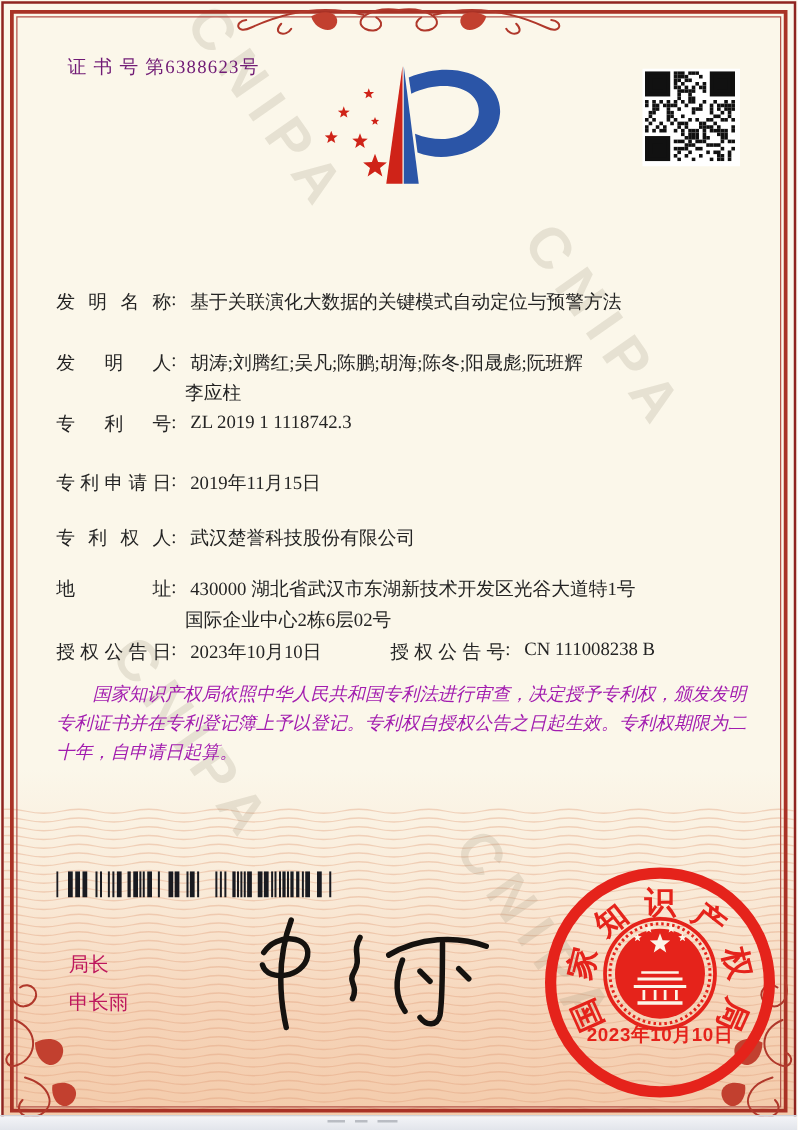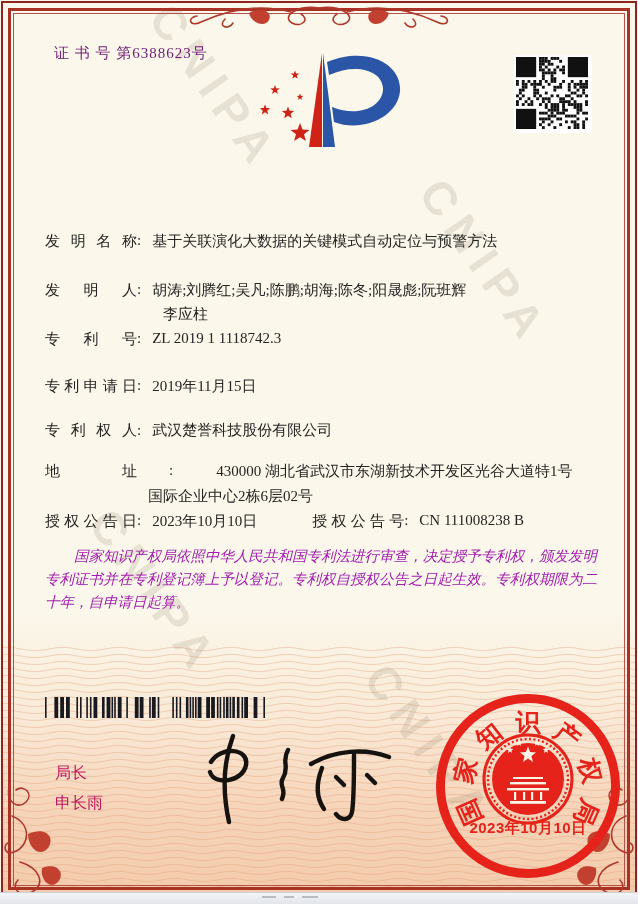--- a/index.html
+++ b/index.html
@@ -375,37 +375,37 @@
   <div class="row" style="top:232px;">
     <span class="lab">发明名称</span>
       <span>:</span>
     <span class="val">基于关联演化大数据的关键模式自动定位与预警方法</span>
   </div>
   <div class="row" style="top:281px;">
     <span class="lab">发明人</span>
       <span>:</span>
     <span class="val">胡涛;刘腾红;吴凡;陈鹏;胡海;陈冬;阳晟彪;阮班辉</span>
   </div>
-  <div class="cont" style="top:305px;margin-left:15px;">李应柱</div>
+  <div class="cont" style="top:305px;">李应柱</div>
   <div class="row" style="top:330px;">
     <span class="lab">专利号</span>
       <span>:</span>
     <span class="val">ZL 2019 1 1118742.3</span>
   </div>
   <div class="row" style="top:377px;">
     <span class="lab">专利申请日</span>
       <span>:</span>
     <span class="val">2019年11月15日</span>
   </div>
   <div class="row" style="top:421px;align-items:center;">
     <span class="lab">专利权人</span>
       <span>:</span>
     <span class="val">武汉楚誉科技股份有限公司</span>
   </div>
-  <div class="row" style="top:462px;gap:32px;">
+  <div class="row" style="top:462px;">
     <span class="lab">地址</span>
       <span>:</span>
     <span class="val">430000 湖北省武汉市东湖新技术开发区光谷大道特1号</span>
   </div>
   <div class="cont" style="top:487px;">国际企业中心2栋6层02号</div>
   <div class="row" style="top:512px;">
     <span class="lab">授权公告日</span>
       <span>:</span>
     <span class="val" style="display:inline-block;width:150px;">2023年10月10日</span>
     <span class="lab" style="margin-left:10px;">授权公告号</span>

